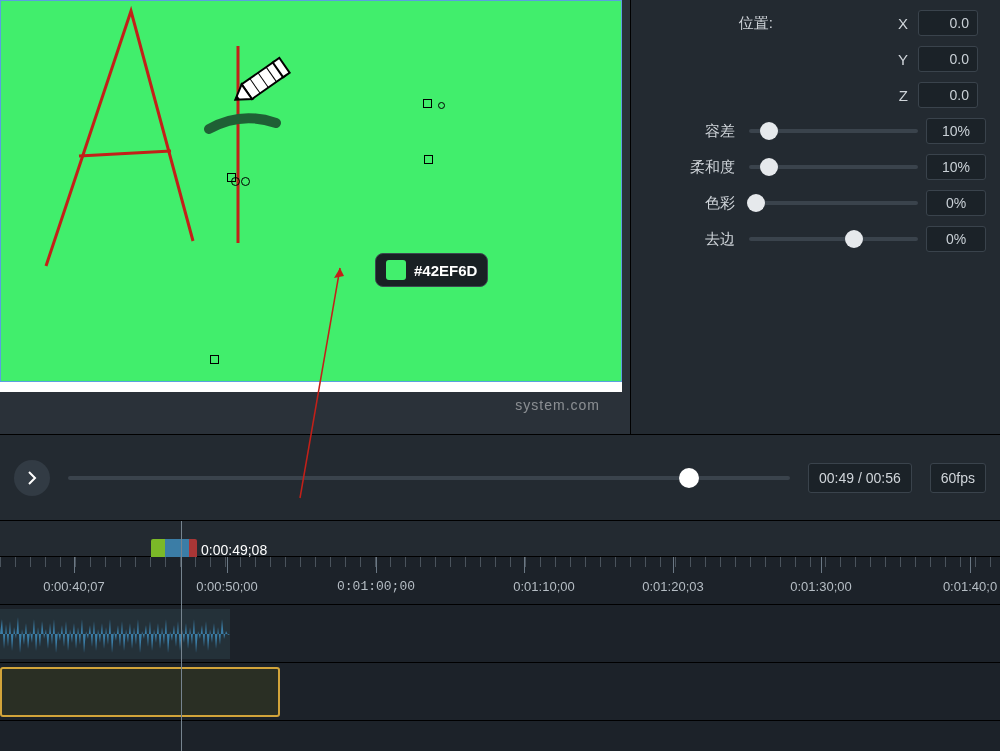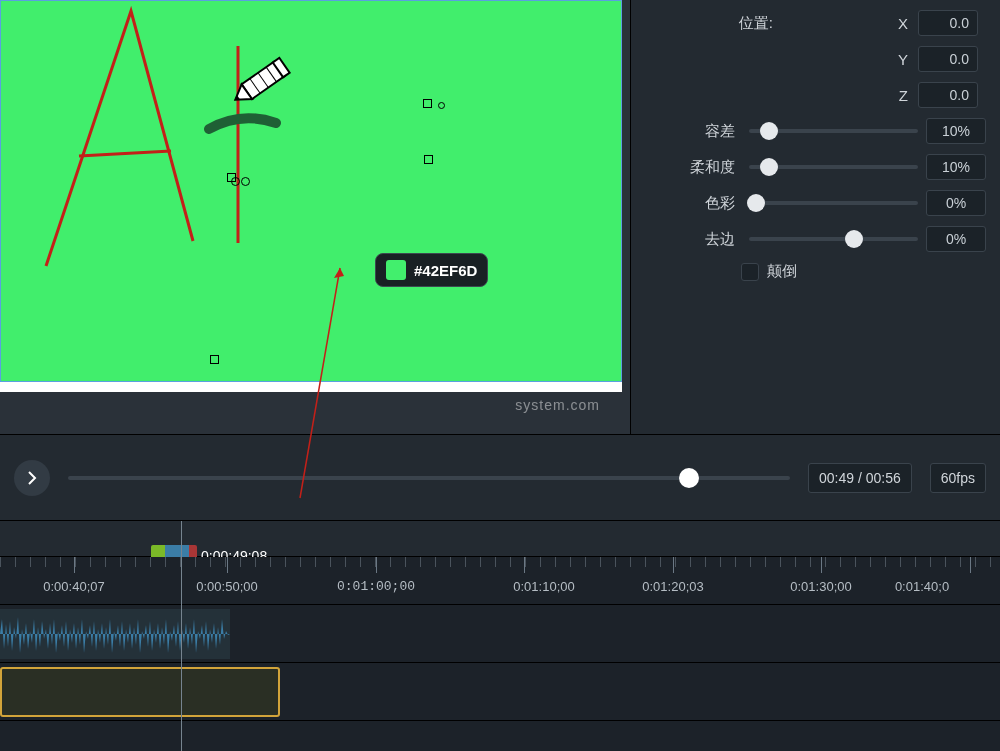--- a/index.html
+++ b/index.html
@@ -185,21 +185,21 @@
 .timeline {
   height: 231px; border-top: 1px solid #000;
   background: #1c2229;
   position: relative;
 }
 .tl-playhead-bar {
   height: 36px; background: #232a31; border-bottom: 1px solid #000;
   position: relative;
 }
 .playhead-flag {
-  position: absolute; top: 24px;
+  position: absolute; top: 18px;
   display: flex; align-items: center; text-align: right;
 }
 .ph-marker {
   width: 42px; height: 22px;
   position: relative;
 }
 .ph-marker .rect {
   position: absolute; left: 0; top: 0; width: 14px; height: 22px;
   background: #7bb928; border-radius: 2px 0 0 2px;
 }
@@ -343,24 +343,20 @@
           <div class="plabel">去边</div>
           <div class="pctrl">
             <div class="slider">
               <div class="knob" style="left:62%"></div>
             </div>
             <div class="pct">0%</div>
           </div>
         </div>
       </div>
 
-    <div class="chk-row">
-      <div class="chk"></div>
-      <span>颠倒</span>
-    </div>
   </div>
 </div>
 
 <div class="playbar">
   <div class="play-btn">
     <svg class="gear" viewBox="0 0 16 16">
       <path d="M5 2 L11 8 L5 14" stroke="#fff" stroke-width="2" fill="none"></path>
     </svg>
   </div>
   <div class="play-slider">
@@ -455,21 +451,21 @@
       <div class="tick-label" style="left: 227px;">0:00:50;00</div>
       <div class="tick big" style="left: 376px;"></div>
       <div class="tick-label" style="left: 376px; font-family: Liberation Mono, monospace;">0:01:00;00</div>
       <div class="tick big" style="left: 524px;"></div>
       <div class="tick-label" style="left: 544px;">0:01:10;00</div>
       <div class="tick big" style="left: 673px;"></div>
       <div class="tick-label" style="left: 673px;">0:01:20;03</div>
       <div class="tick big" style="left: 821px;"></div>
       <div class="tick-label" style="left: 821px;">0:01:30;00</div>
       <div class="tick big" style="left: 970px;"></div>
-      <div class="tick-label" style="left: 922px;">0:01:40;0</div>
+      <div class="tick-label" style="left: 970px;">0:01:40;0</div>
     </div>
   <div class="track">
     <div class="wave-clip">
       <svg viewBox="0 0 230 50" preserveAspectRatio="none">
         <path fill="#3b7da6" d="M0,25 L2,10 L4,40 L6,15 L8,38 L10,12 L12,42 L14,18 L16,30 L18,8 L20,44 L22,20 L24,36 L26,14 L28,40 L30,22 L32,34 L34,10 L36,42 L38,18 L40,38 L42,12 L44,30 L46,20 L48,40 L50,14 L52,36 L54,10 L56,44 L58,22 L60,32 L62,16 L64,38 L66,12 L68,42 L70,20 L72,34 L74,14 L76,40 L78,18 L80,36 L82,10 L84,44 L86,22 L88,30 L90,16 L92,38 L94,12 L96,42 L98,20 L100,34 L102,14 L104,40 L106,18 L108,36 L110,10 L112,44 L114,22 L116,32 L118,16 L120,38 L122,12 L124,42 L126,20 L128,34 L130,14 L132,40 L134,18 L136,36 L138,10 L140,44 L142,22 L144,30 L146,16 L148,38 L150,12 L152,42 L154,20 L156,34 L158,14 L160,40 L162,18 L164,36 L166,10 L168,44 L170,22 L172,32 L174,16 L176,38 L178,12 L180,42 L182,20 L184,34 L186,14 L188,40 L190,18 L192,36 L194,10 L196,44 L198,22 L200,30 L202,16 L204,38 L206,12 L208,42 L210,20 L212,34 L214,14 L216,40 L218,18 L220,36 L222,10 L224,30 L226,22 L228,26 L230,25 Z"></path>
       </svg>
     </div>
   </div>
   <div class="track">
     <div class="yellow-clip"></div>

